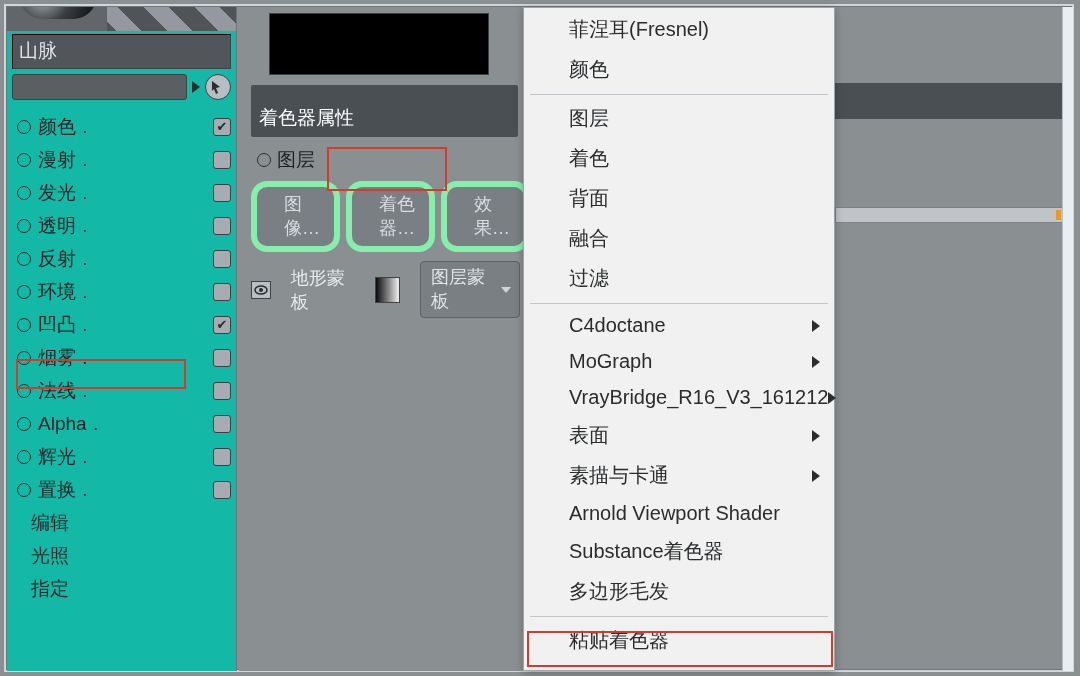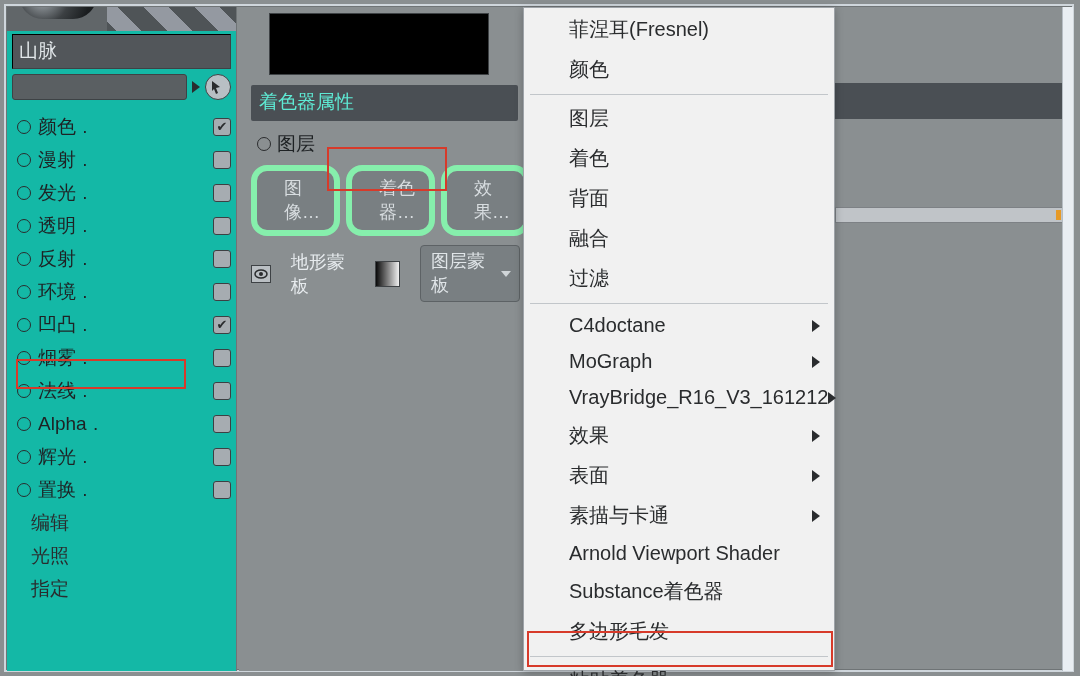--- a/index.html
+++ b/index.html
@@ -140,22 +140,22 @@
   .preview-box {
     width: 220px; height: 62px;
     background: #000;
     border: 1px solid #3e4245;
     margin-left: 18px;
     margin-bottom: 10px;
   }
 
   .section-header {
     background: #4a4f54;
-    color: #5eead4;
-    padding: 4px 8px 6px 8px;
+    color: #ffffff;
+    padding: 20px 8px 6px 8px;
     font-size: 19px;
     font-weight: 500;
     margin: 0 2px 6px 0;
     border-radius: 2px;
   }
 
   .prop-row {
     display: flex;
     align-items: center;
     padding: 4px 4px 4px 6px;
@@ -441,23 +441,20 @@
     <div class="ctx-item sub">
         <span>C4doctane</span>
       </div>
     <div class="ctx-item sub">
         <span>MoGraph</span>
       </div>
     <div class="ctx-item sub">
         <span>VrayBridge_R16_V3_161212</span>
       </div>
     <div class="ctx-item sub">
-        <span>效果</span>
-      </div>
-    <div class="ctx-item sub">
         <span>表面</span>
       </div>
     <div class="ctx-item sub">
         <span>素描与卡通</span>
       </div>
     <div class="ctx-item">
         <span>Arnold Viewport Shader</span>
       </div>
     <div class="ctx-item">
         <span>Substance着色器</span>

